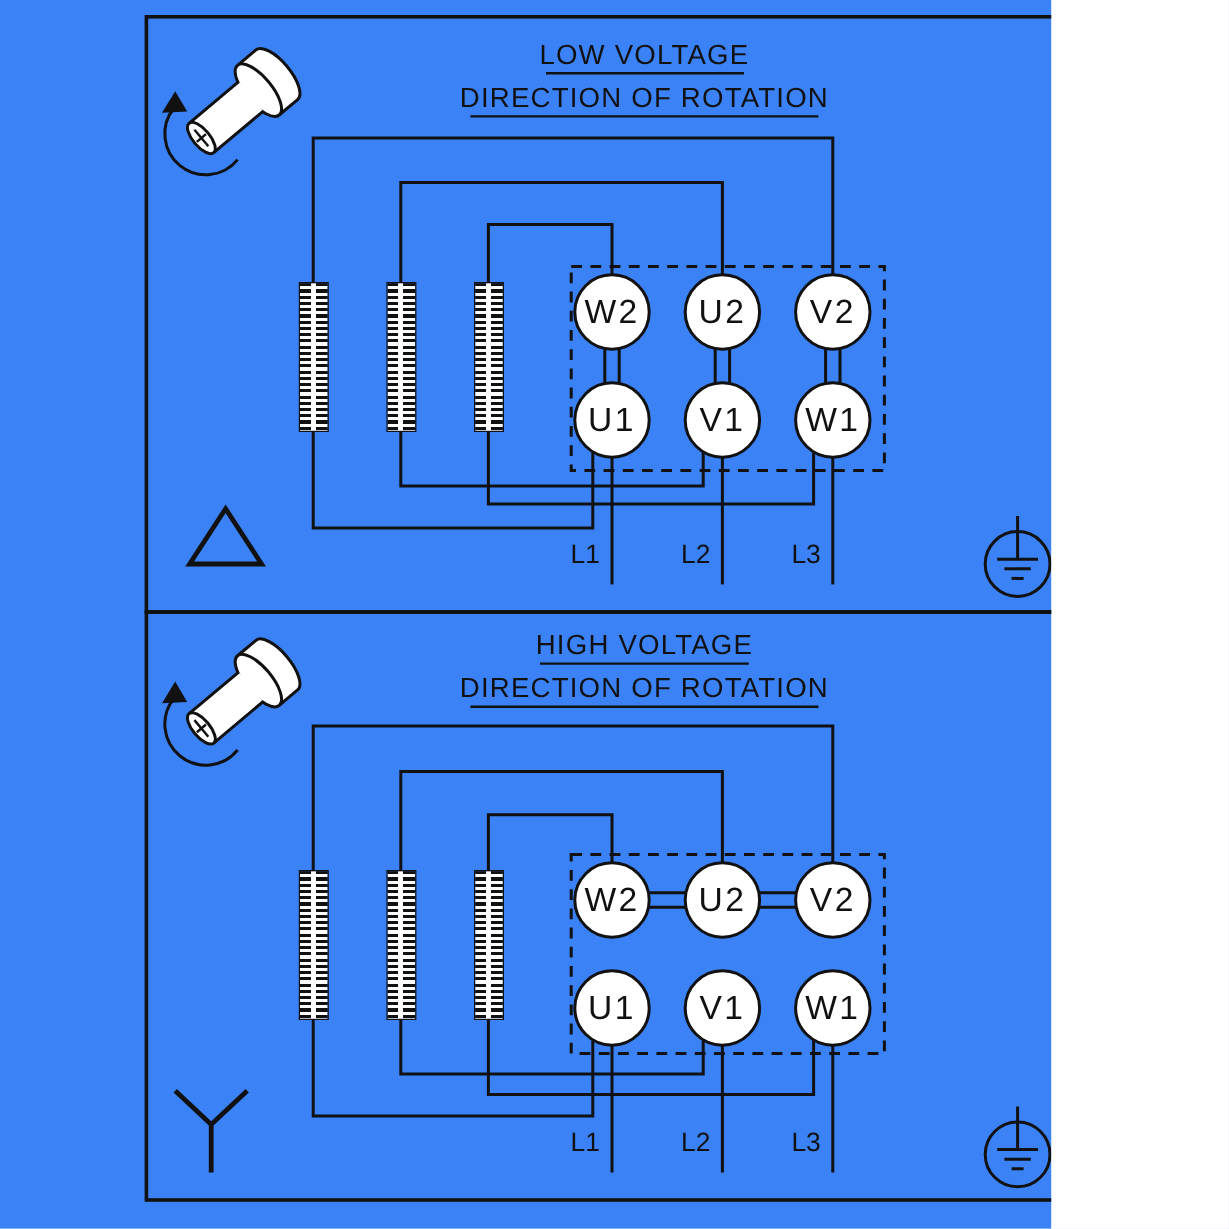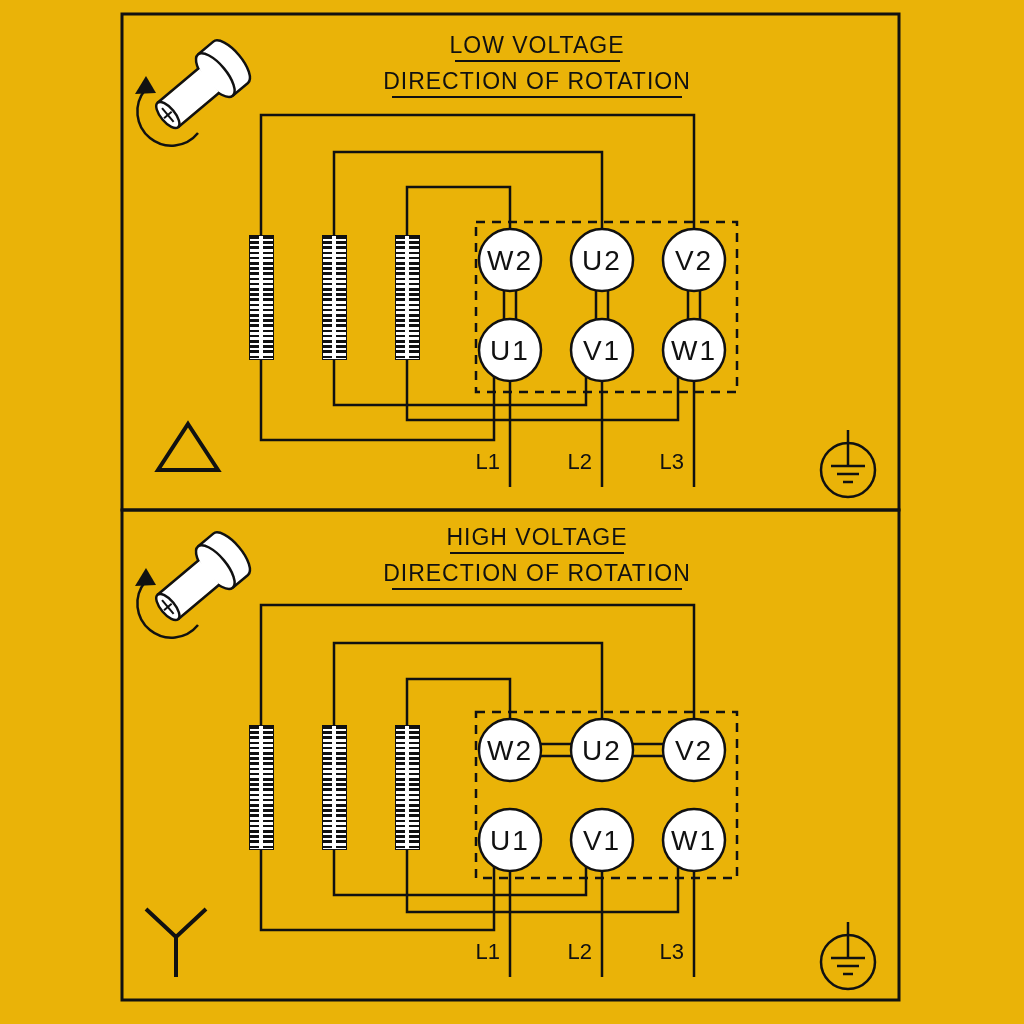--- a/index.html
+++ b/index.html
@@ -1,16 +1,16 @@
 <!DOCTYPE html>
 <html><head>
 <meta charset="utf-8">
 <style>
   html,body { margin:0; padding:0; background:#ffffff; }
-  .stage { position:relative; width:1024px; height:1024px; background:#eab308; overflow:hidden; }
+  .stage { position:relative; width:876px; height:1024px; background:#3b82f6; overflow:hidden; }
   .stage svg { position:absolute; left:0; top:0; }
   .ln   { stroke:#111111; stroke-width:2.5; fill:none; }
   .bord { stroke:#111111; stroke-width:3;   fill:none; }
   .thin { stroke:#111111; stroke-width:2;   fill:none; }
   .thick{ stroke:#111111; stroke-width:4;   fill:none; }
   .dash { stroke:#111111; stroke-width:2.5; fill:none; stroke-dasharray:9 7; }
   .circ { stroke:#111111; stroke-width:2.5; fill:#ffffff; }
   text  { font-family:"Liberation Sans","DejaVu Sans",sans-serif; fill:#111111; }
   .title{ font-size:23px; letter-spacing:1px; }
   .term { font-size:28px; letter-spacing:2px; }

